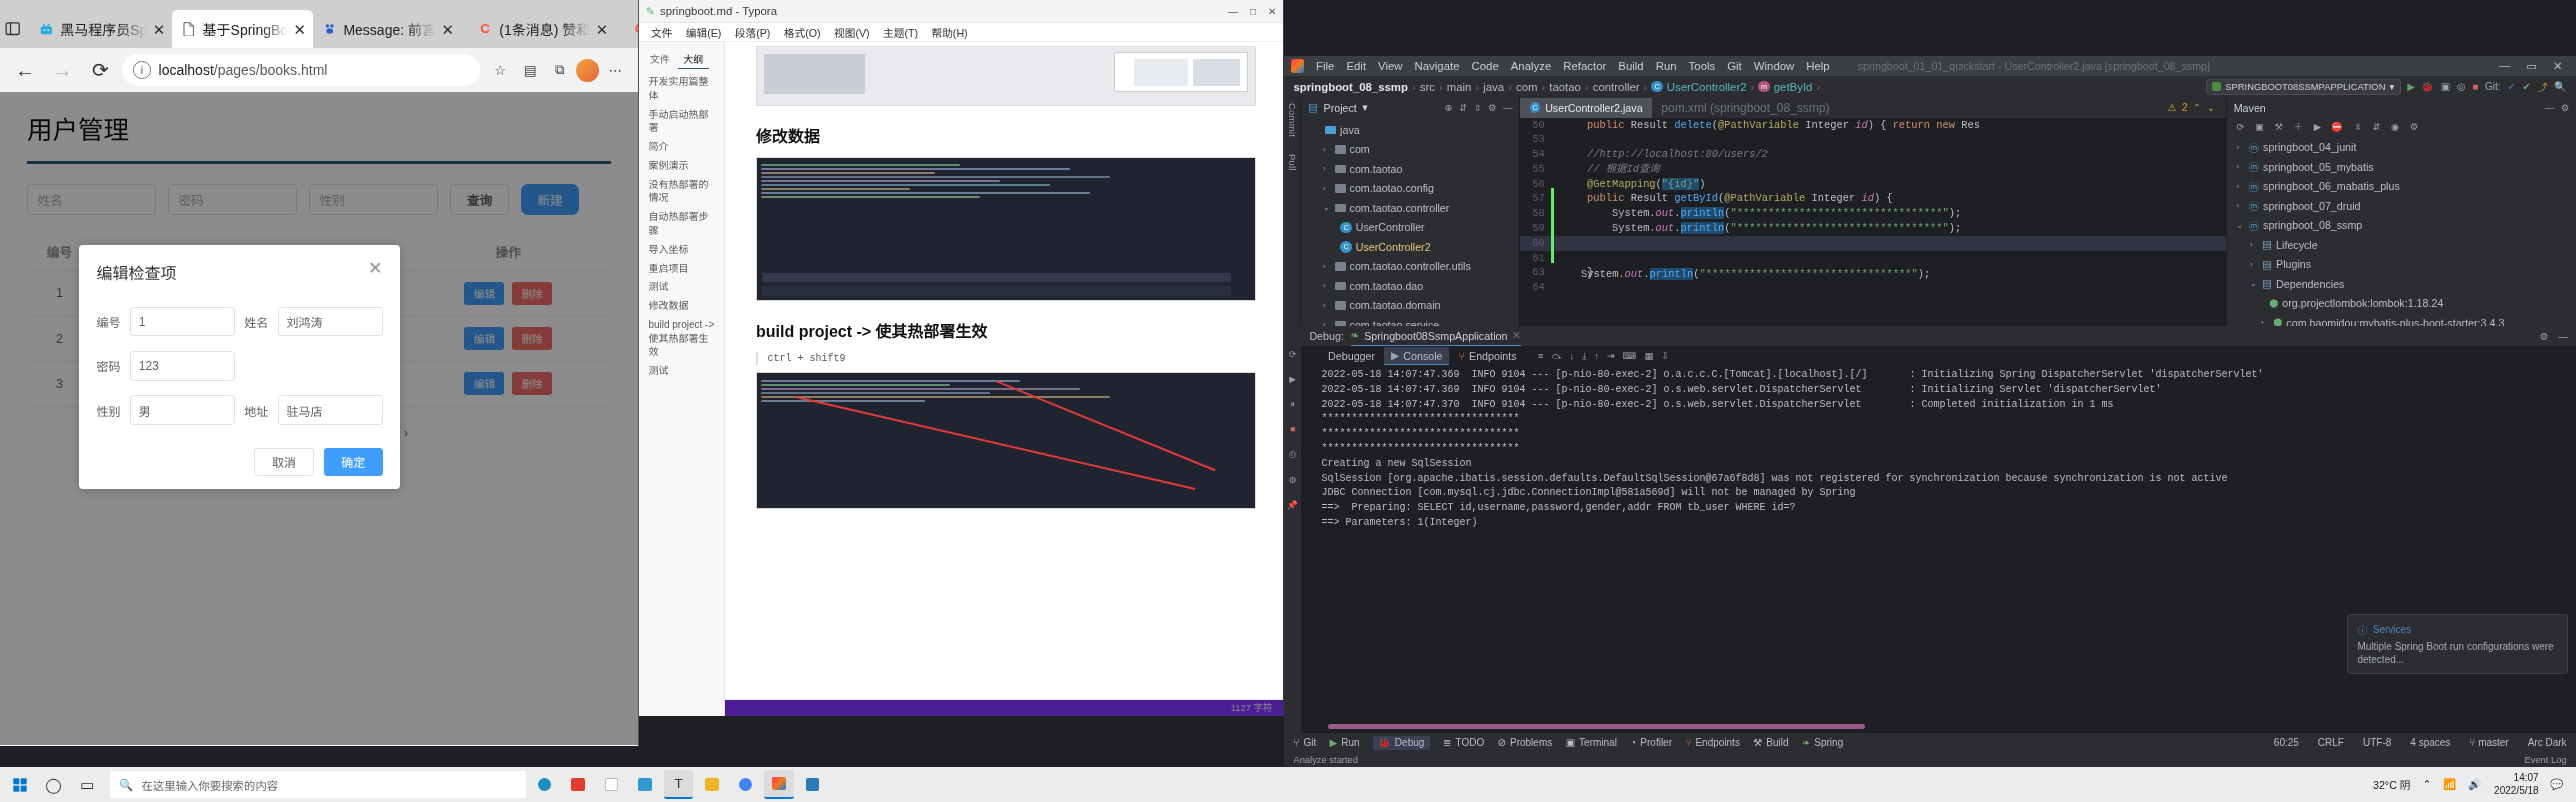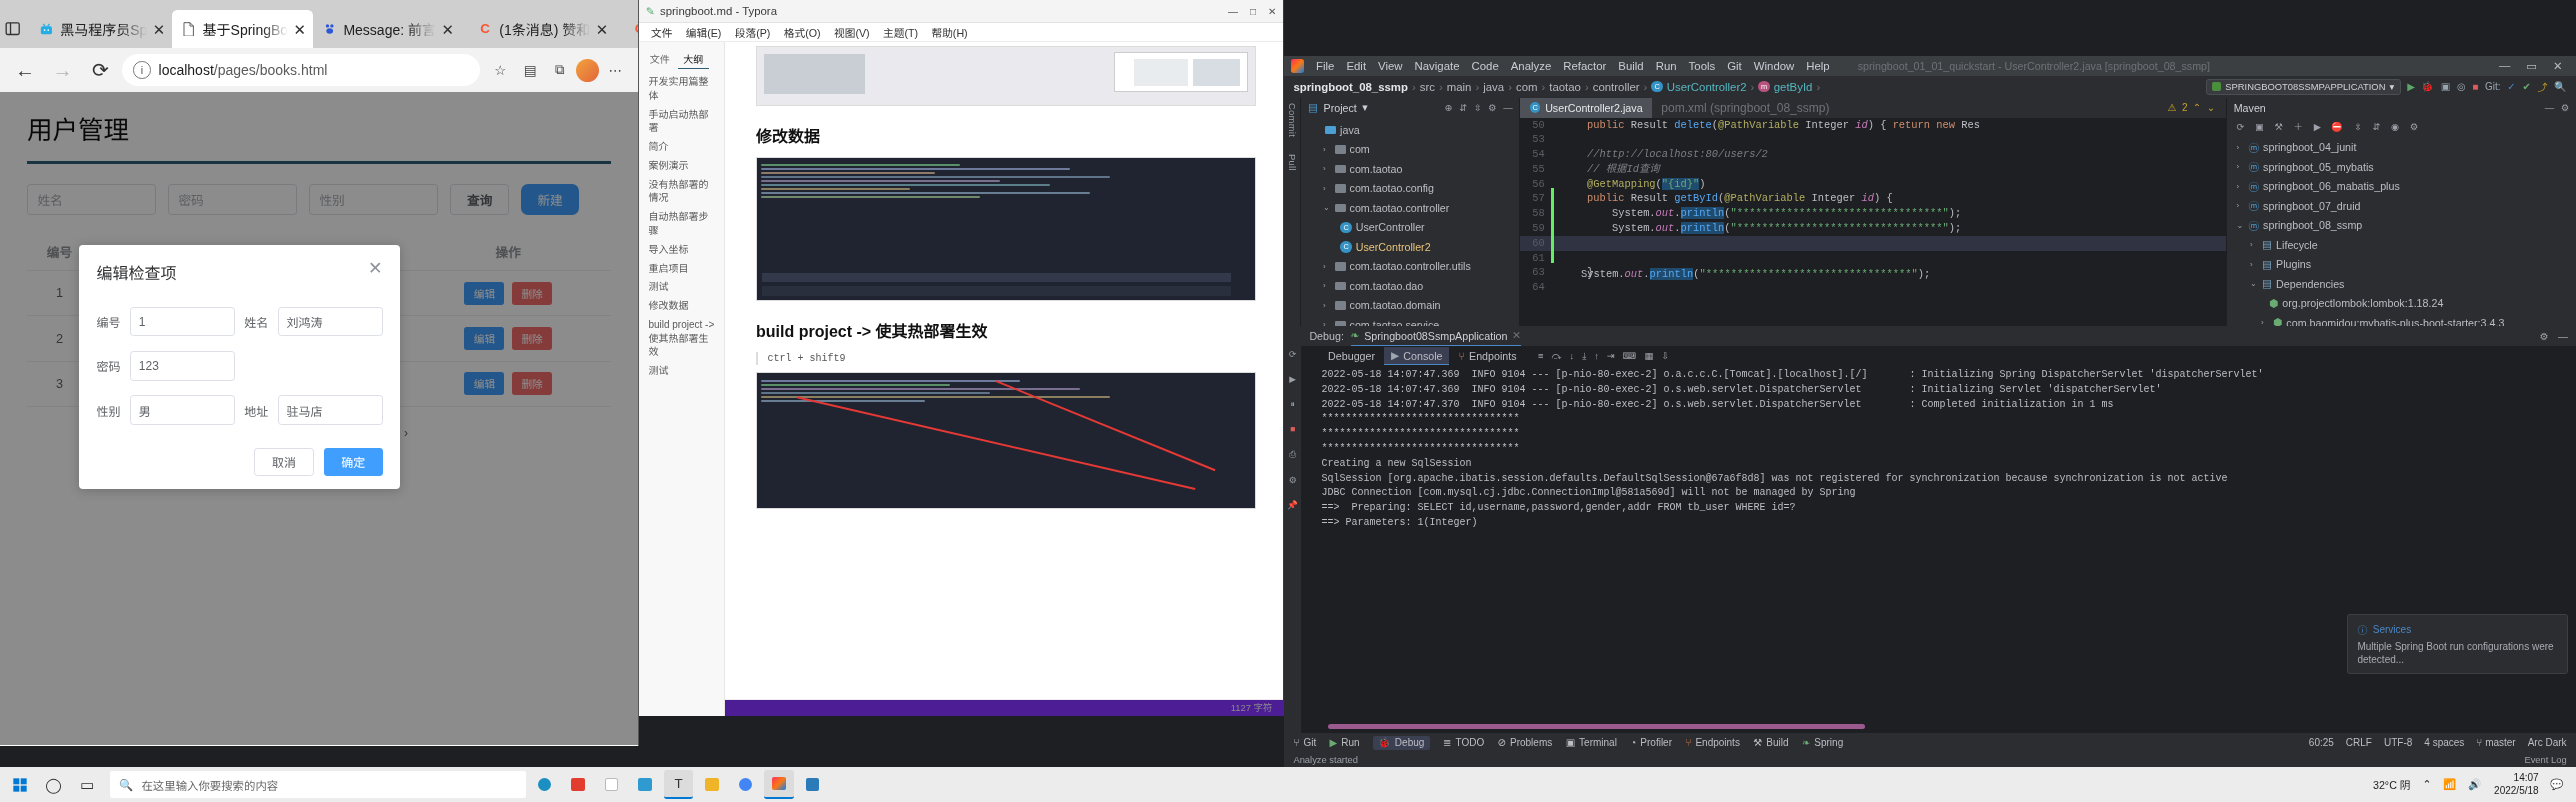--- a/index.html
+++ b/index.html
@@ -192,21 +192,21 @@
 
   .services { position: absolute; right: 8px; bottom: 93px; width: 221px; background: #2b2d30;
               border: 0.7px solid #3c4043; border-radius: 2.7px; padding: 6.7px 9.4px; font-size: 10px; }
   .services .hd { color: #4a88c7; display: flex; align-items: center; gap: 5.4px; margin-bottom: 4px; }
   .services .bd { color: #a8abb2; line-height: 12.7px; }
 
   .idea-statusbar { position: absolute; left: 0; right: 0; bottom: 14.8px; height: 19px; background: #2b2d30;
                     display: flex; align-items: center; gap: 13.4px; padding: 0 9.4px;
                     font-size: 10px; color: #bcbec4; }
   .idea-statusbar .t { display: flex; align-items: center; gap: 4px; }
-  .idea-statusbar .right { margin-left: auto; display: flex; gap: 12px; align-items: center; justify-content: flex-end; }
+  .idea-statusbar .right { margin-left: auto; display: flex; gap: 19px; align-items: center; justify-content: flex-end; }
   .idea-bottombar { position: absolute; left: 0; right: 0; bottom: 0; height: 14.8px; background: #2b2d30;
                     display: flex; align-items: center; padding: 0 9.4px; font-size: 9.4px; color: #9da0a8; }
 
   
   .taskbar { position: absolute; left: 0; bottom: 0; width: 2576px; height: 35px;
              background: #ececec; display: flex; align-items: center; padding: 0 5.4px; gap: 4px; }
   .tb-btn { width: 29.5px; height: 29.5px; display: flex; align-items: center; justify-content: center;
             font-size: 14.8px; color: #333; border-radius: 2.7px; }
   .tb-btn.active { background: #dcdcdc; border-bottom: 2px solid #0078d4; }
   .tb-search { width: 416px; height: 27px; background: #fff; border-radius: 2px; display: flex;

